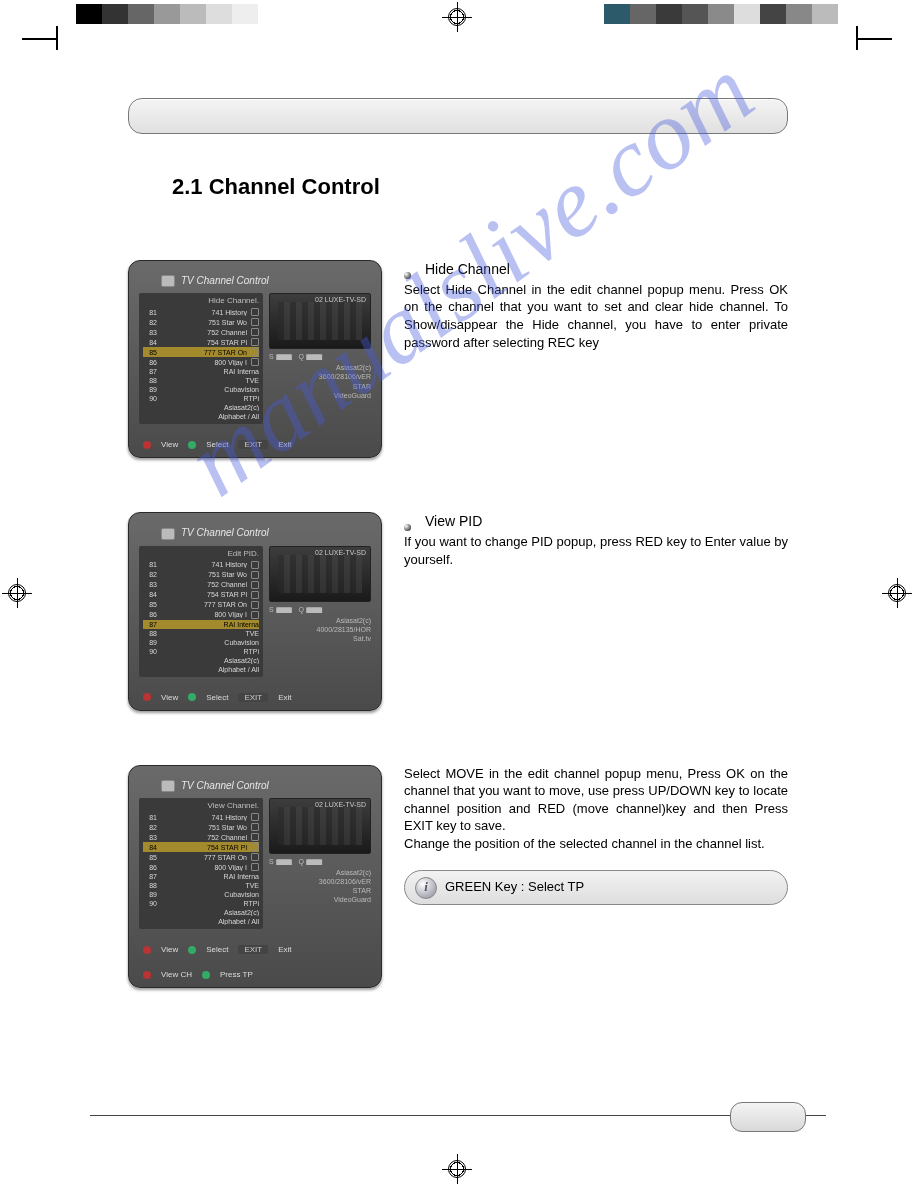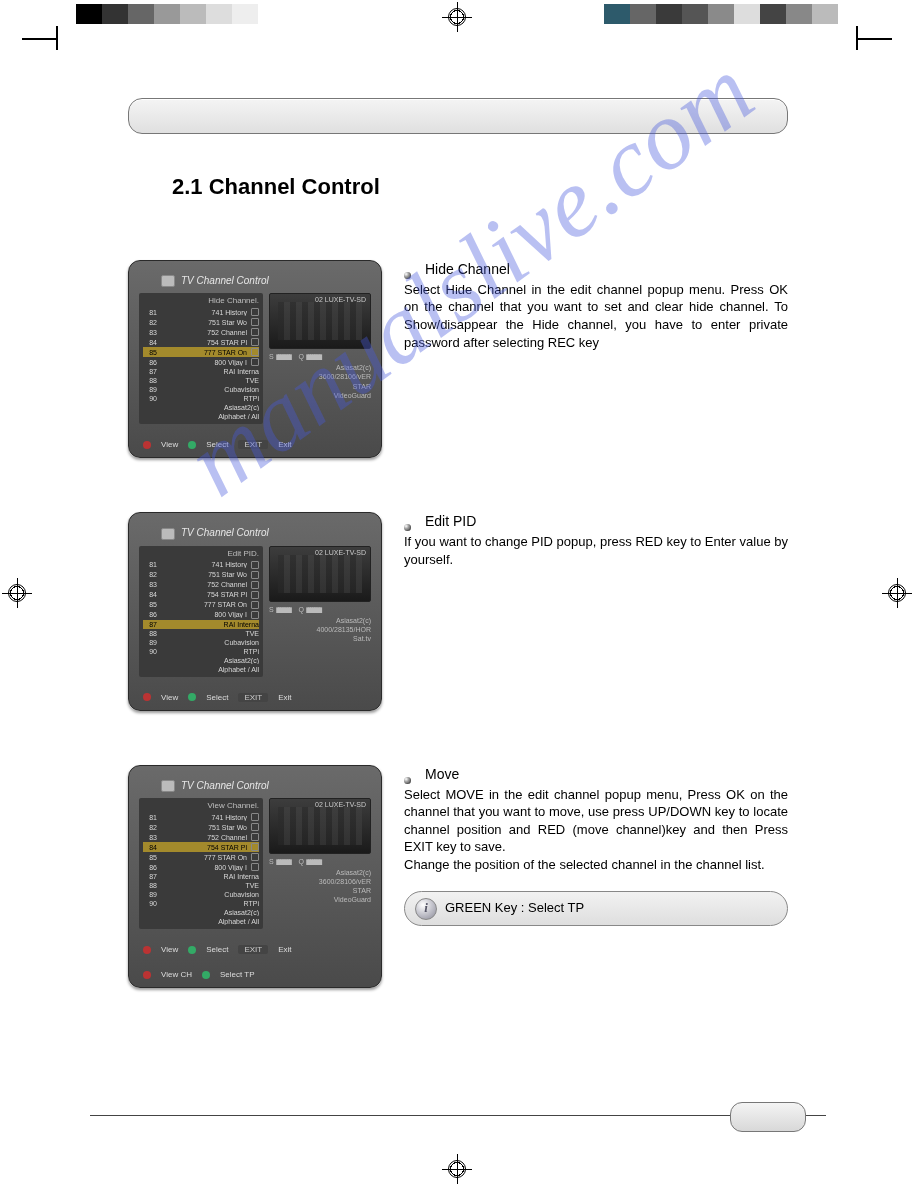--- a/index.html
+++ b/index.html
@@ -344,21 +344,21 @@
       <span class="dot g"></span>
             <span class="btnlabel">Select</span>
       <span class="exitbtn">EXIT</span>
             <span class="btnlabel">Exit</span>
     </div>
 
   </div>
       <div class="textcol">
         <div class="bullet-row">
           <span class="bullet"></span>
-          <span class="bullet-title">Edit PID</span>
+          <span class="bullet-title">View PID</span>
         </div>
           <div>If you want to change PID popup, press RED key to Enter value by yourself.</div>
 
       </div>
     </div>
     <div class="section">
 
   <div class="screenshot">
     <div class="scr-title"><span class="scr-icon"></span>TV Channel Control</div>
     <div class="scr-body">
@@ -439,28 +439,24 @@
             <span class="btnlabel">View</span>
       <span class="dot g"></span>
             <span class="btnlabel">Select</span>
       <span class="exitbtn">EXIT</span>
             <span class="btnlabel">Exit</span>
     </div>
     <div class="btnbar">
       <span class="dot r"></span>
             <span class="btnlabel">View CH</span>
       <span class="dot g"></span>
-            <span class="btnlabel">Select TP</span>
+            <span class="btnlabel">Press TP</span>
     </div>
   </div>
       <div class="textcol">
-        <div class="bullet-row">
-          <span class="bullet"></span>
-          <span class="bullet-title">Move</span>
-        </div>
         <div>Select MOVE in the edit channel popup menu, Press OK on the channel that you want to move, use press UP/DOWN key to locate channel position and RED (move channel)key and then Press EXIT key to save.</div>
           <div>Change the position of the selected channel in the channel list.</div>
 
     <div class="hintbox">
       <div class="hint-icon">i</div>
       <div>GREEN Key : Select TP</div>
     </div>
       </div>
     </div>
     </div>

